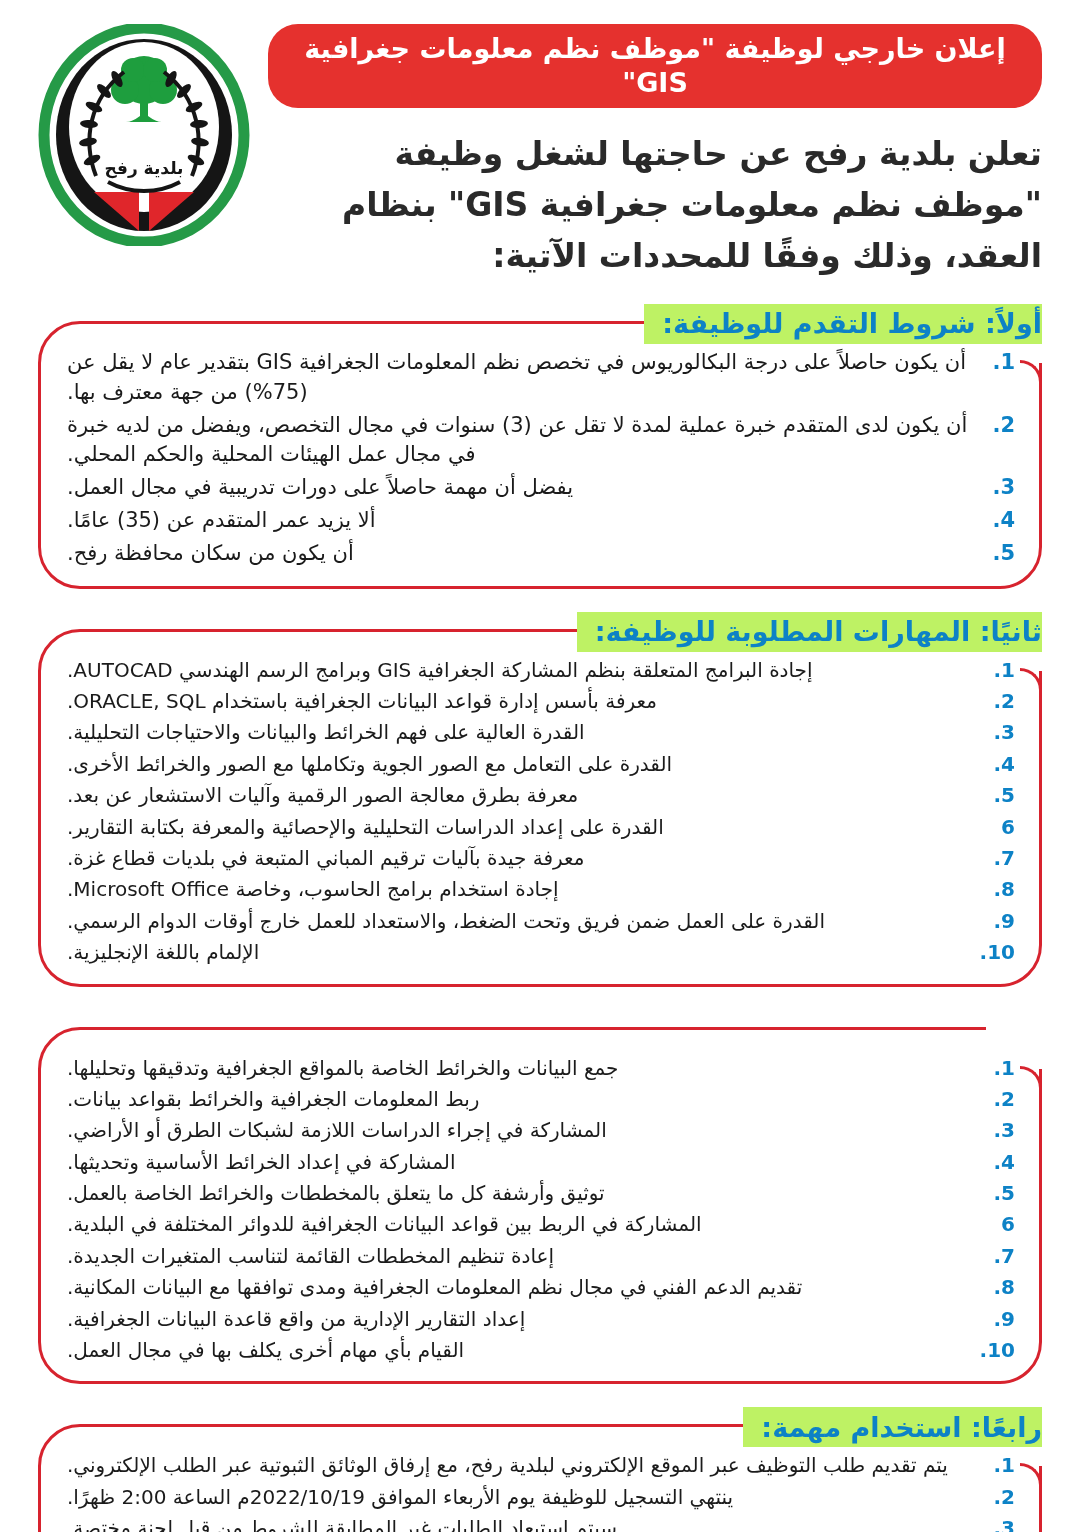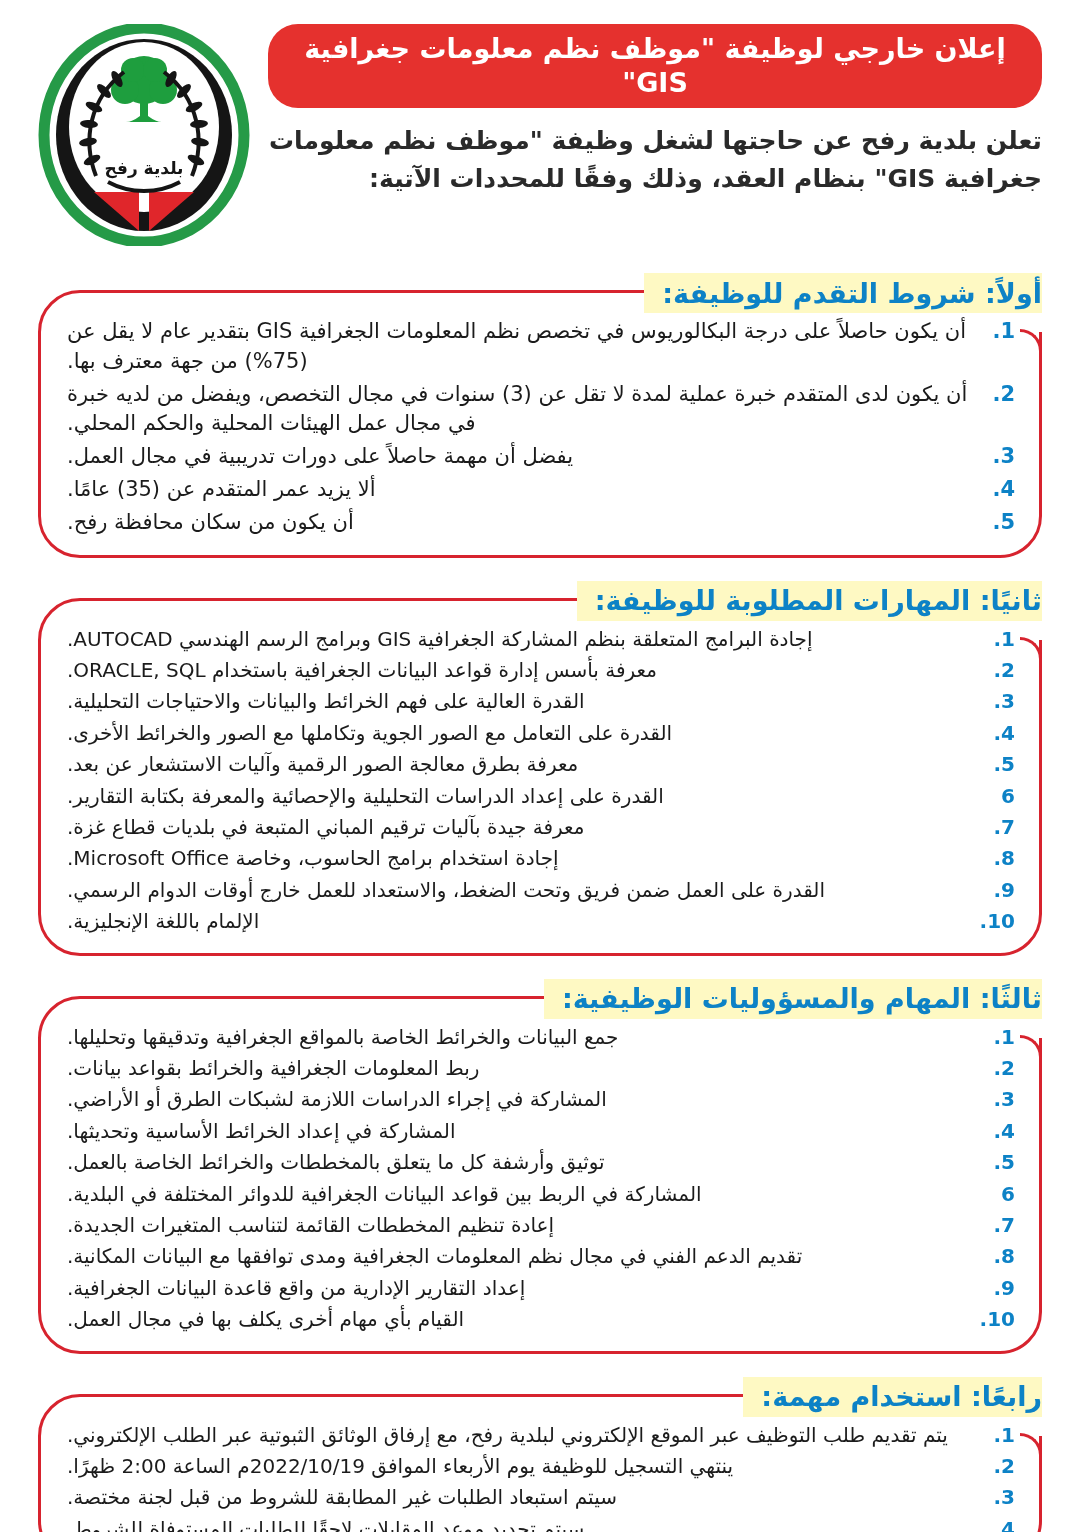--- a/index.html
+++ b/index.html
@@ -19,34 +19,34 @@
   
   header{display:flex;gap:18px;align-items:flex-start;}
   .head-main{flex:1;min-width:0;}
   .banner{
     background:var(--red);border-radius:30px;min-height:62px;
     display:flex;align-items:center;justify-content:center;
     padding:8px 20px;
   }
   .banner h1{color:#fff;font-size:27px;font-weight:bold;text-align:center;line-height:1.25;}
   .intro{
-    margin-top:14px;font-size:25px;font-weight:bold;color:#2a2a2a;
+    margin-top:20px;font-size:33px;font-weight:bold;color:#2a2a2a;
     text-align:right;line-height:1.55;
   }
   .logo-wrap{width:212px;flex:0 0 212px;}
 
   
   .sec{position:relative;margin-top:40px;}
   .sec-box{
     position:relative;border:3px solid var(--border-red);border-radius:42px;
     padding:24px 24px 14px 26px;background:#fff;
   }
   .sec-head{
     position:absolute;top:-20px;right:-3px;z-index:3;height:40px;
-    background:#fef9c3;display:flex;align-items:center;padding-left:18px;
+    background:#bef264;display:flex;align-items:center;padding-left:18px;
   }
   .sec-head h2{color:var(--blue);font-size:27px;font-weight:bold;white-space:nowrap;}
   .mask-tr{position:absolute;top:-3px;right:-3px;width:56px;height:42px;background:#fff;z-index:1;}
   .curl{
     position:absolute;top:36px;right:-3px;width:22px;height:22px;z-index:1;
     border-top:3px solid var(--border-red);border-right:3px solid var(--border-red);
     border-top-right-radius:22px;
   }
   .items{position:relative;z-index:2;}
   .item{display:flex;gap:12px;margin-bottom:3px;}
@@ -193,23 +193,20 @@
             <span class="txt">الإلمام باللغة الإنجليزية.</span>
           </div>
       </div>
     </div>
   </section>
 
   <section class="sec">
     <div class="sec-box">
       <div class="mask-tr"></div>
       <div class="curl"></div>
-      <div class="sec-head">
-        <h2>ثالثًا: المهام والمسؤوليات الوظيفية:</h2>
-      </div>
       <div class="items">
         <div class="item">
             <span class="num">1.</span>
             <span class="txt">جمع البيانات والخرائط الخاصة بالمواقع الجغرافية وتدقيقها وتحليلها.</span>
           </div>
         <div class="item">
             <span class="num">2.</span>
             <span class="txt">ربط المعلومات الجغرافية والخرائط بقواعد بيانات.</span>
           </div>
         <div class="item">

